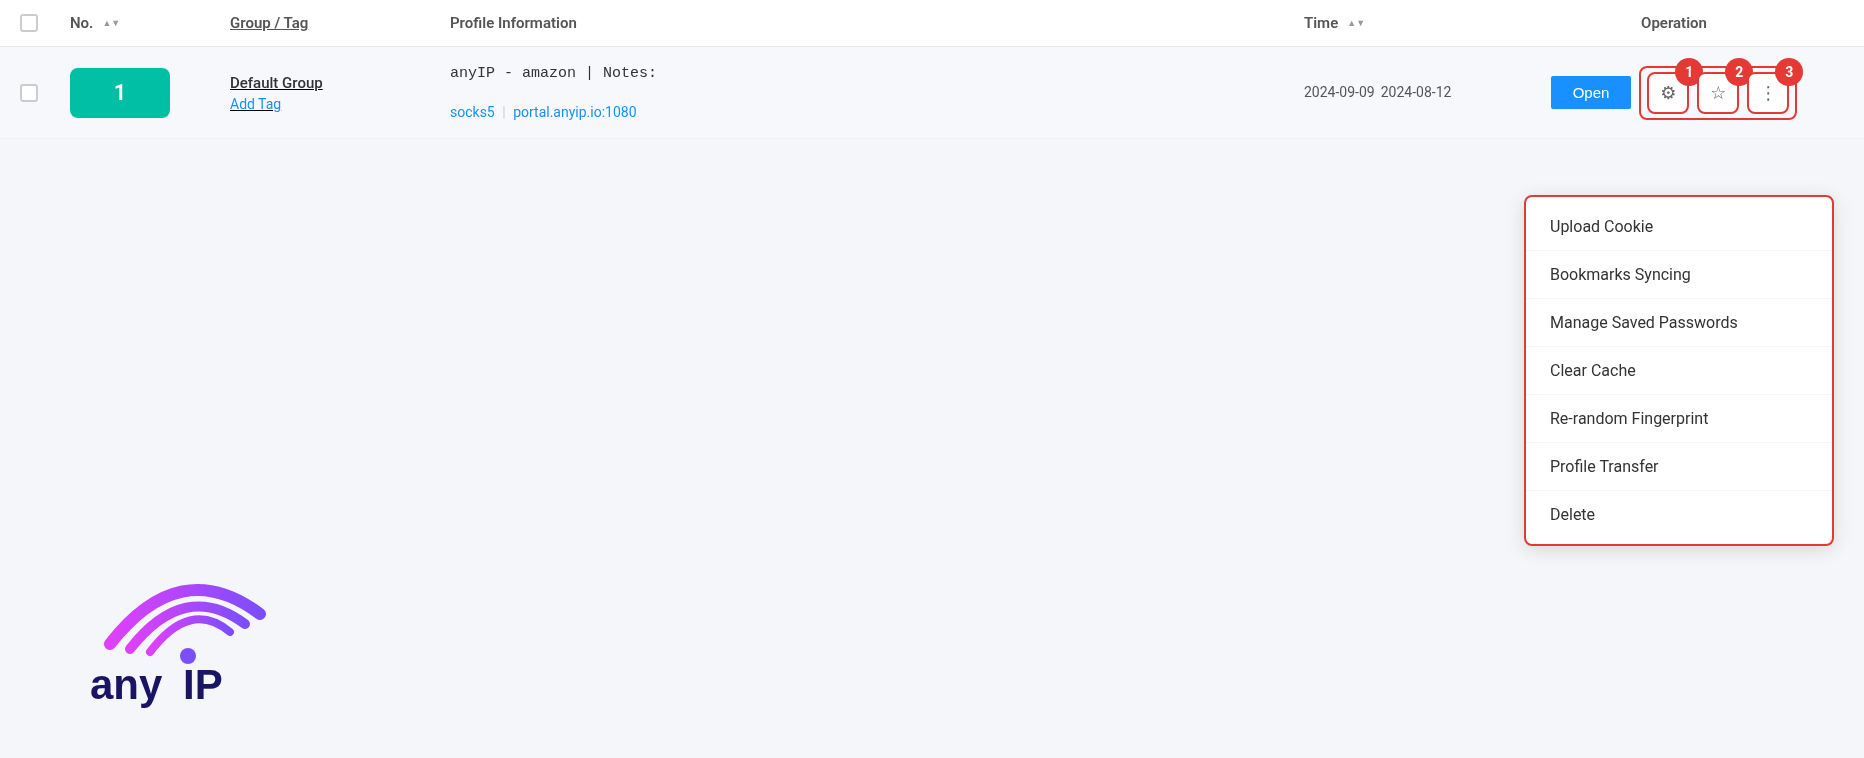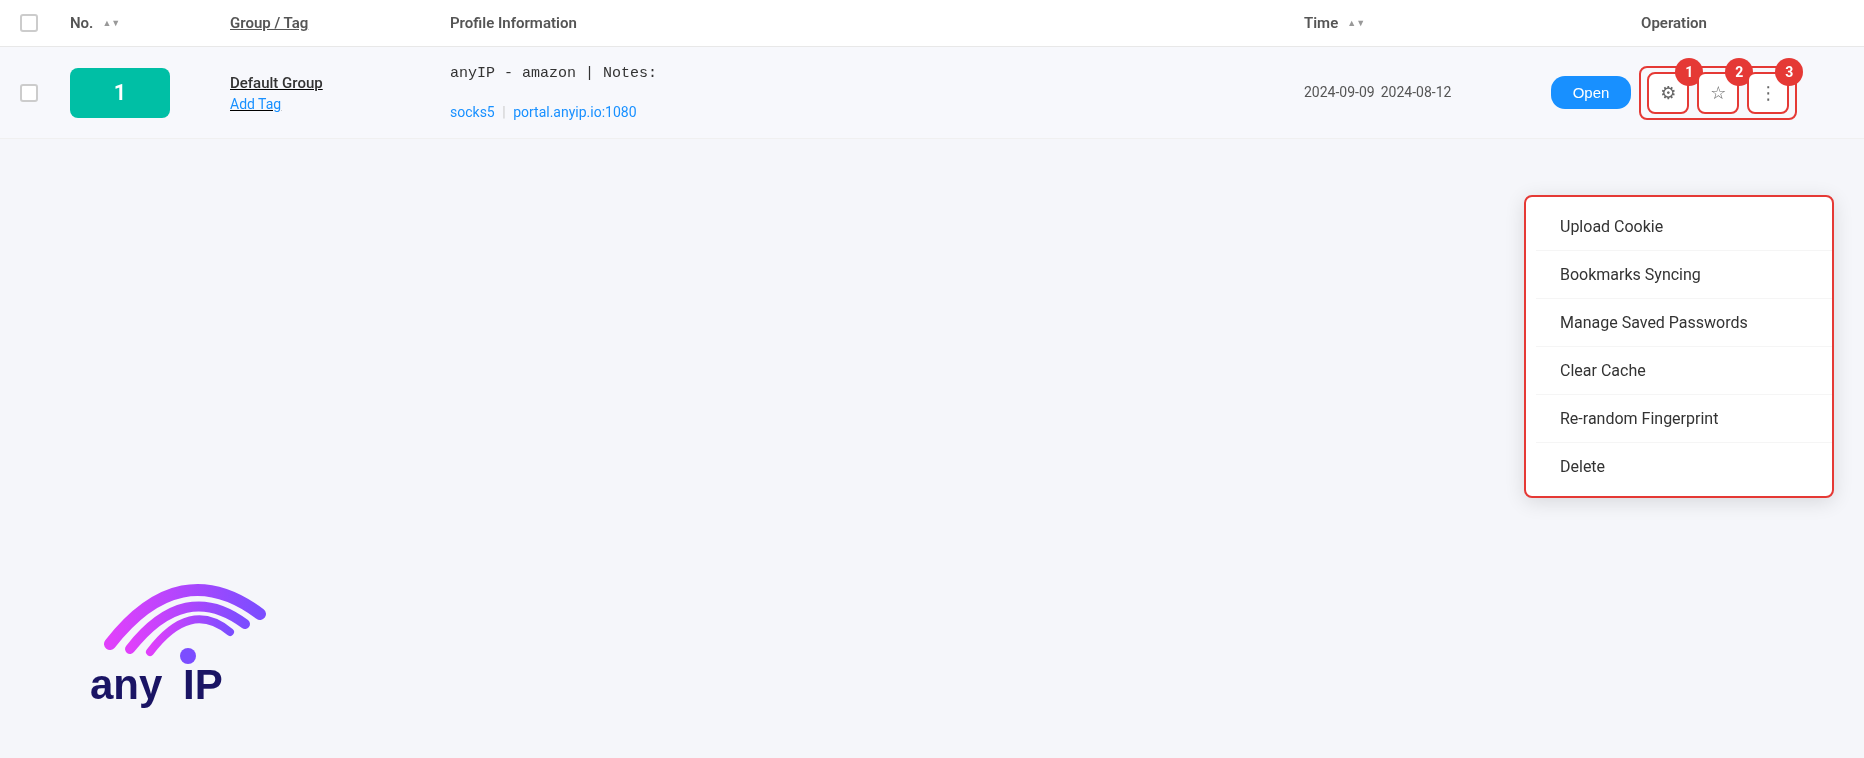--- a/index.html
+++ b/index.html
@@ -133,21 +133,21 @@
       display: flex;
       align-items: center;
       gap: 8px;
       justify-content: center;
     }
 
     .btn-open {
       background: #1890ff;
       color: #fff;
       border: none;
-      border-radius: 14px;
+      border-radius: 2px;
       padding: 8px 22px;
       font-size: 15px;
       cursor: pointer;
       font-weight: 500;
     }
 
     .btn-icon {
       width: 42px;
       height: 42px;
       border: 2px solid #e0e0e0;
@@ -196,21 +196,20 @@
       z-index: 100;
       padding: 6px 0;
     }
 
     .dropdown-item {
       padding: 14px 24px;
       font-size: 16px;
       color: #333;
       cursor: pointer;
       border-bottom: 1px solid #f5f5f5;
-      margin-left: 10px;
     }
 
     .dropdown-item:last-child {
       border-bottom: none;
     }
 
     
     .btn-group-outlined {
       display: flex;
       align-items: center;
@@ -305,20 +304,21 @@
     </div>
   </div>
 </div>
 
 <div class="dropdown-menu">
   <div class="dropdown-item">Upload Cookie</div>
   <div class="dropdown-item">Bookmarks Syncing</div>
   <div class="dropdown-item">Manage Saved Passwords</div>
   <div class="dropdown-item">Clear Cache</div>
   <div class="dropdown-item">Re-random Fingerprint</div>
+  <div class="dropdown-item">Profile Transfer</div>
   <div class="dropdown-item">Delete</div>
 </div>
 
 <div class="logo-area">
   <svg class="logo-svg" viewBox="0 0 260 180">
 
     <defs>
       <linearGradient id="arcGrad1" x1="0%" y1="0%" x2="100%" y2="0%">
         <stop offset="0%" style="stop-color:#e040fb"></stop>
         <stop offset="100%" style="stop-color:#7c4dff"></stop>

